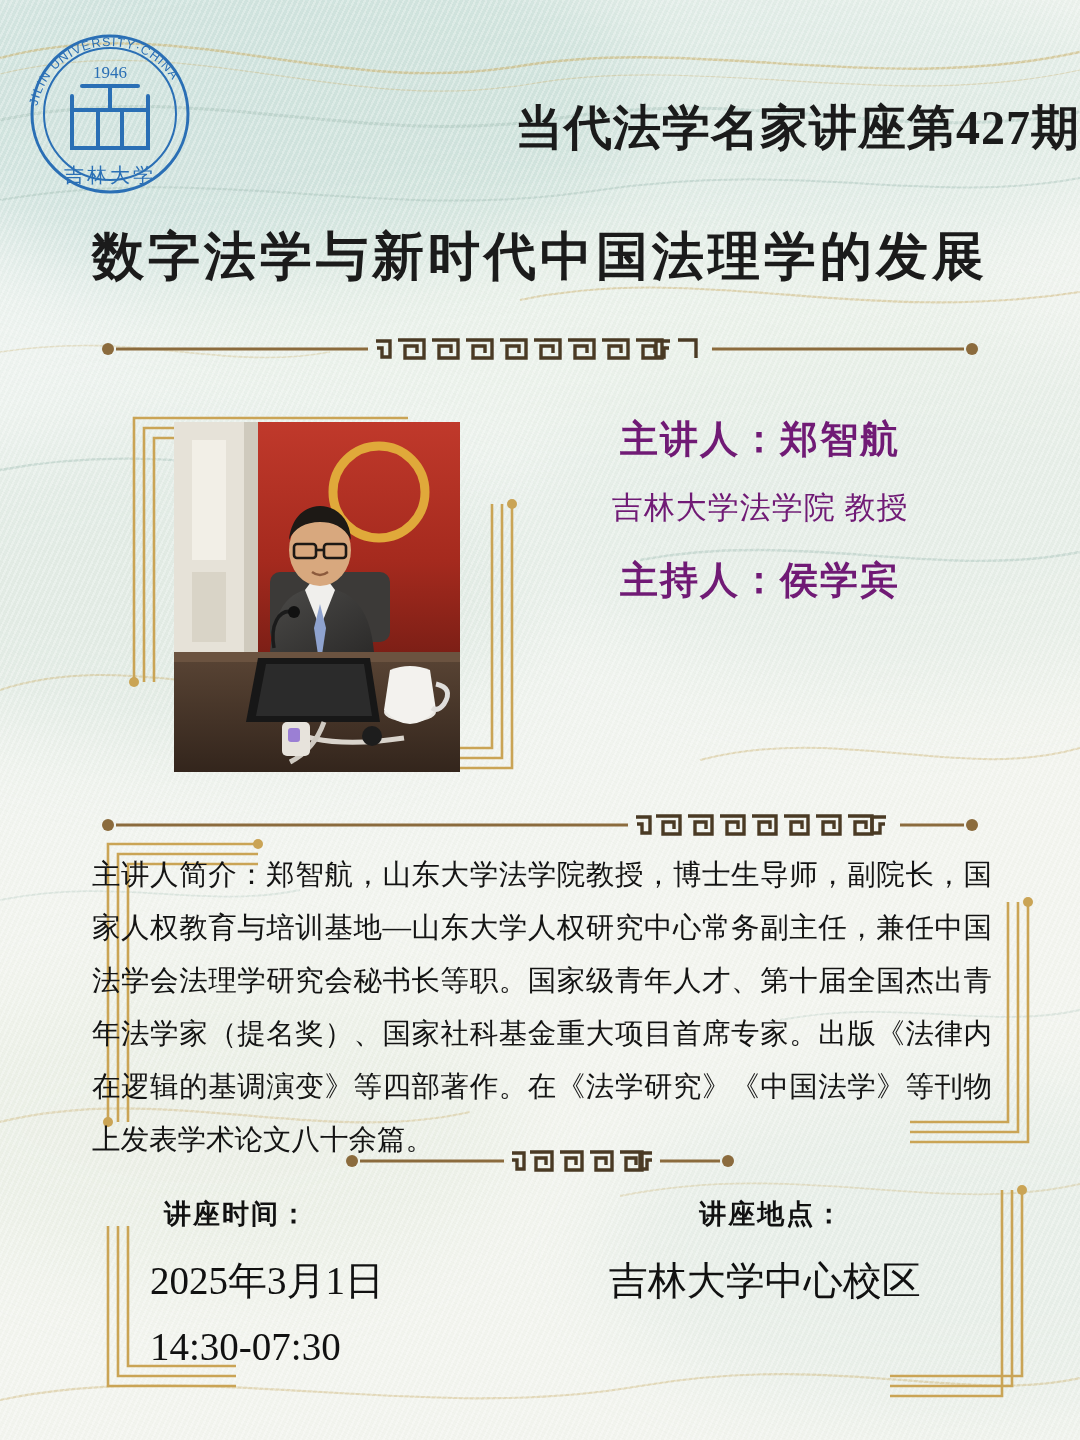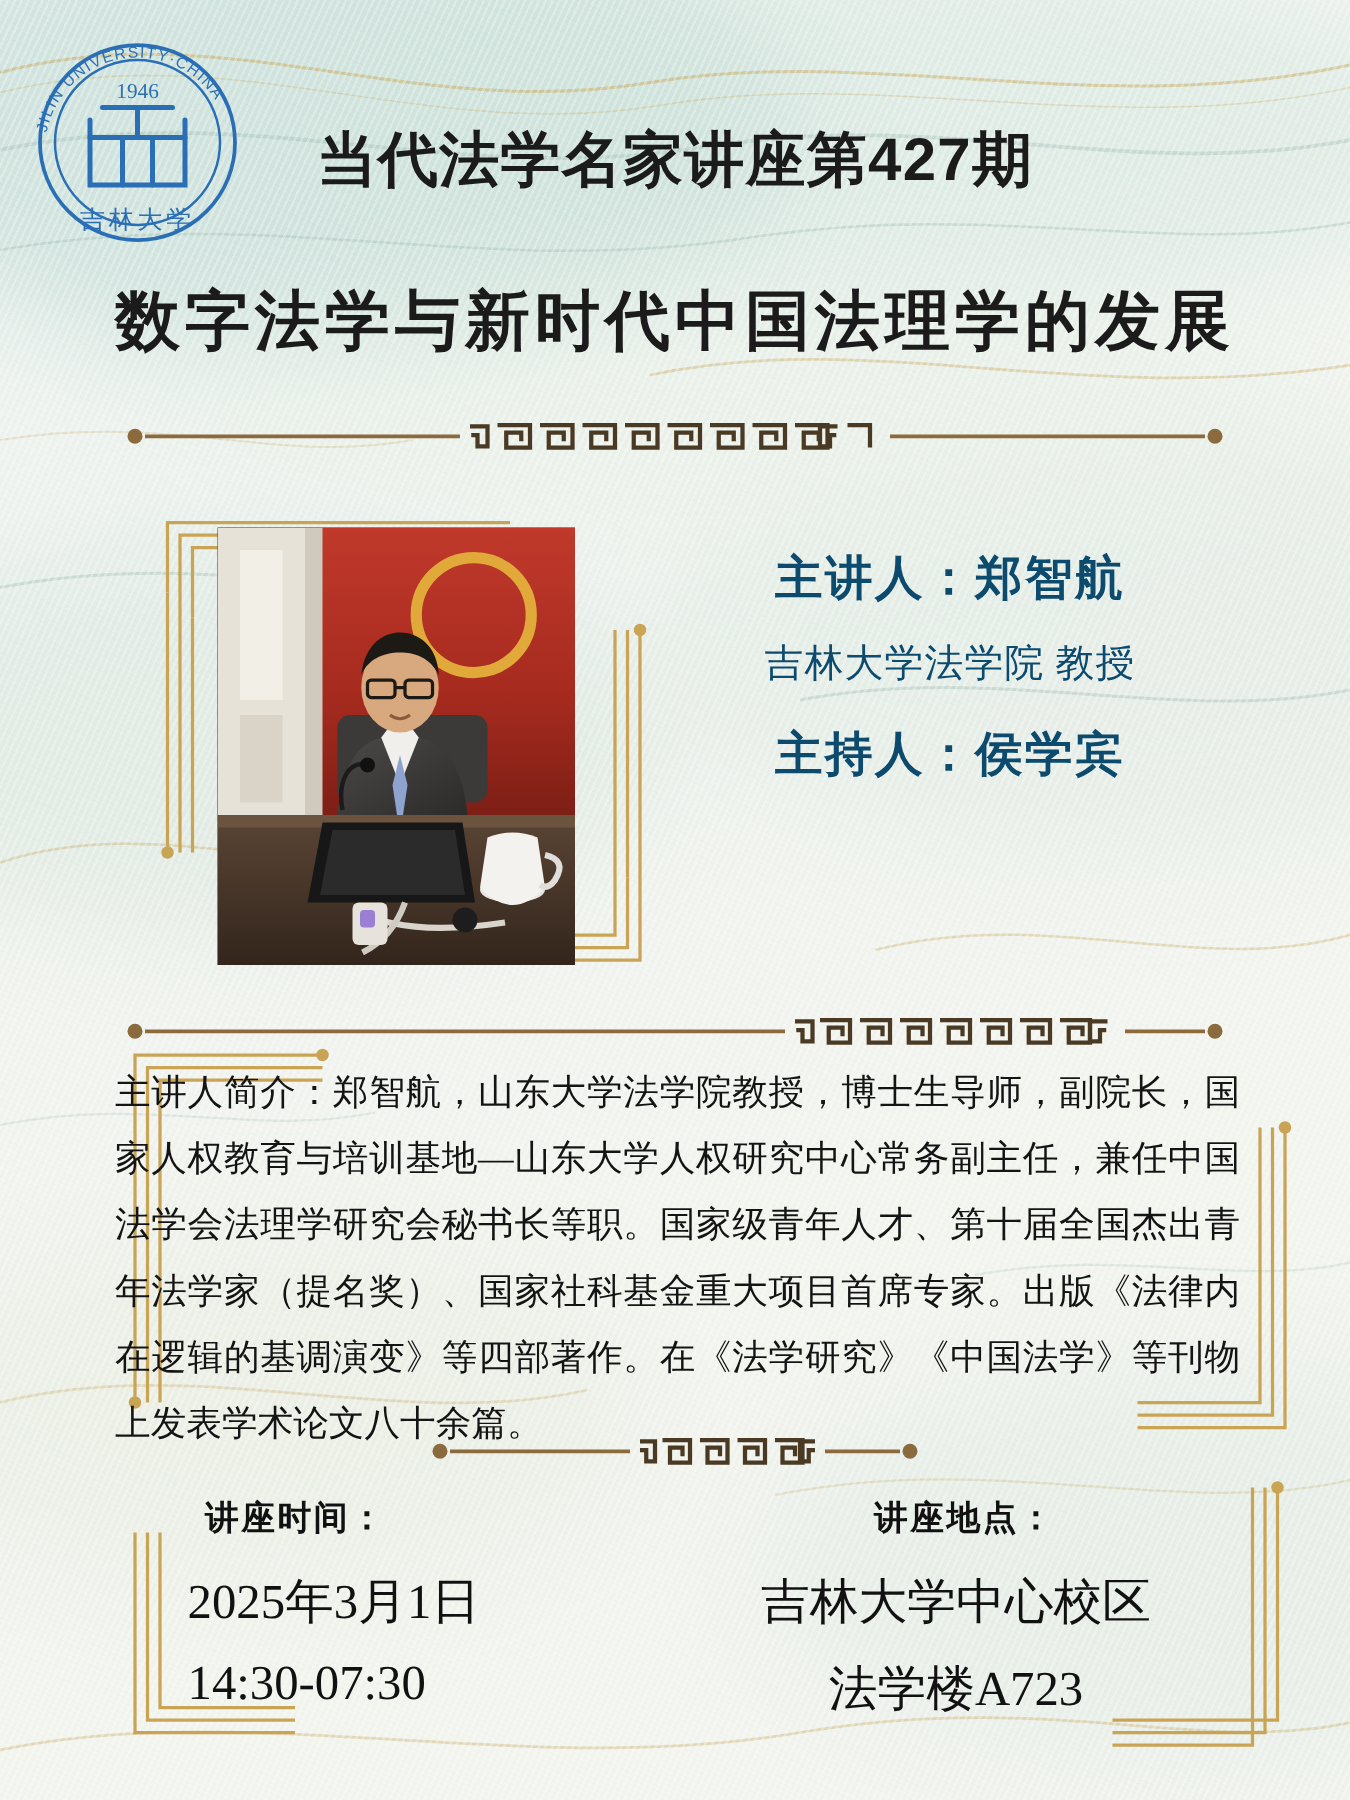--- a/index.html
+++ b/index.html
@@ -68,21 +68,22 @@
     position: absolute;
     left: 0; right: 0;
     text-align: center;
     color: #1b1b1b;
     font-weight: bold;
   }
   .series-title {
     top: 96px;
     font-size: 48px;
     letter-spacing: 1px;
-    font-family: Liberation Sans, sans-serif;
+    font-family: Liberation Serif, serif;
+    text-align: right;
   }
   .main-title {
     top: 222px;
     font-size: 52px;
     letter-spacing: 4px;
     font-family: "Liberation Serif", "DejaVu Serif", serif;
   }
 
   
   .divider {
@@ -107,24 +108,24 @@
     height: 350px;
     overflow: hidden;
     background: #2c2a27;
   }
   .photo-svg { display:block; }
 
   
   .info {
     position: absolute;
     left: 500px;
-    top: 429px;
+    top: 406px;
     width: 520px;
     text-align: center;
-    color: #0c4a6e;
+    color: #701a75;
   }
   .info .row-strong {
     font-size: 38px;
     font-weight: bold;
     letter-spacing: 2px;
     margin: 8px 0 0 0;
     font-family: "Liberation Serif", "DejaVu Serif", serif;
   }
   .info .row-plain {
     font-size: 31px;
@@ -419,17 +420,16 @@
 
   <div class="details">
     <div class="col">
       <div class="label">讲座时间：</div>
       <div class="val">2025年3月1日</div>
       <div class="val">14:30-07:30</div>
     </div>
     <div class="col right">
       <div class="label">讲座地点：</div>
       <div class="val">吉林大学中心校区</div>
-      <div class="val">法学楼A723</div>
     </div>
   </div>
 
 </div>
 
 </body></html>

